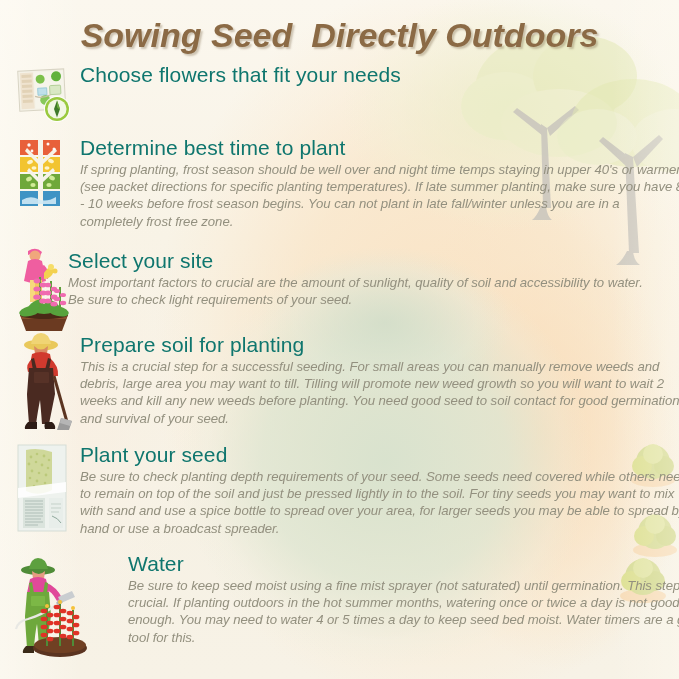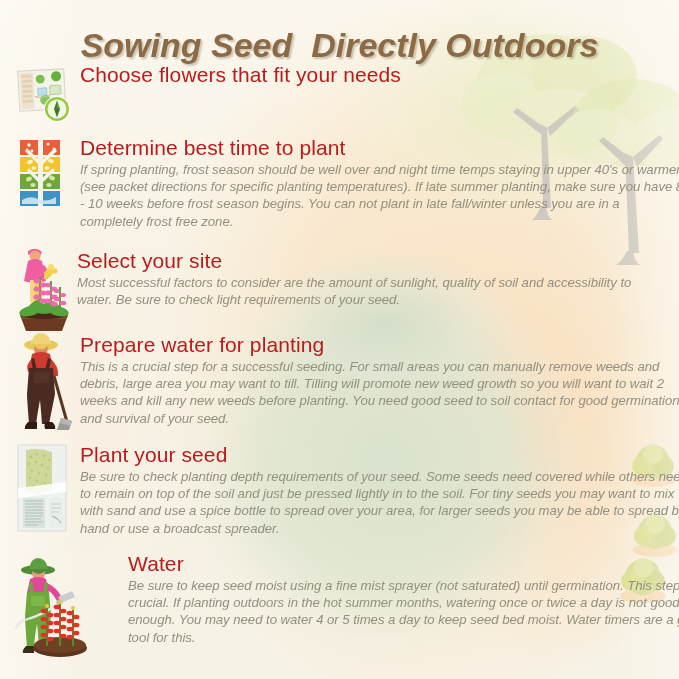--- a/index.html
+++ b/index.html
@@ -96,21 +96,21 @@
   
   .tree { position: absolute; }
   .tree svg { display: block; }
 
   
   .shrub { position: absolute; }
 
   
   #title {
     position: absolute;
-    left: 0; right: 0; top: 26px;
+    left: 0; right: 0; top: 16px;
     text-align: center;
     font-family: "Liberation Sans", sans-serif;
     font-style: italic;
     font-weight: bold;
     font-size: 34px;
     letter-spacing: 0px;
     color: #8b6a45;
     text-shadow: 2px 2px 2px rgba(120,100,70,0.35);
     white-space: pre;
     z-index: 6;
@@ -132,41 +132,41 @@
     left: 0; top: 0;
   }
   .step-body {
     position: absolute;
   }
   .step-title {
     font-family: "Liberation Sans", sans-serif;
     font-weight: normal;
     font-size: 21px;
     line-height: 24px;
-    color: #b91c1c;
+    color: #0f766e;
     margin: 0 0 1px 0;
     letter-spacing: 0.1px;
   }
   .step-text {
     font-family: "Liberation Sans", sans-serif;
     font-style: italic;
     font-size: 13.2px;
     line-height: 17.2px;
     color: #93907f;
     margin: 0;
     letter-spacing: -0.05px;
   }
 
   
   #step-1 { left: 14px; top: 64px; }
   #step-1 .step-body { left: 66px; top: -1px; width: 600px; }
   #step-2 { left: 14px; top: 138px; }
   #step-2 .step-body { left: 66px; top: -2px; width: 605px; }
   #step-3 { left: 14px; top: 243px; }
-  #step-3 .step-body { left: 63px; top: 6px; width: 590px; }
+  #step-3 .step-body { left: 54px; top: 6px; width: 590px; }
   #step-4 { left: 14px; top: 330px; }
   #step-4 .step-body { left: 66px; top: 3px; width: 600px; }
   #step-5 { left: 14px; top: 442px; }
   #step-5 .step-body { left: 66px; top: 1px; width: 608px; }
   #step-6 { left: 14px; top: 552px; }
   #step-6 .step-body { left: 66px; top: 0px; width: 600px; margin-left: 48px; }
 </style>
 </head>
 <body>
 
@@ -371,21 +371,21 @@
               <ellipse cx="43" cy="48" rx="3" ry="2.1"></ellipse>
                 <ellipse cx="49" cy="52" rx="3" ry="2.1"></ellipse>
               <ellipse cx="43" cy="56" rx="3.2" ry="2.2"></ellipse>
                 <ellipse cx="49" cy="60" rx="3.2" ry="2.2"></ellipse>
             </g>
           </g>
         </svg>
       </div>
       <div class="step-body">
         <p class="step-title">Select your site</p>
-        <p class="step-text">Most successful factors to consider are the amount of sunlight, quality of soil and accessibility to water. Be sure to check light  requirements of your seed.</p>
+        <p class="step-text">Most important factors to crucial are the amount of sunlight, quality of soil and accessibility to water. Be sure to check light  requirements of your seed.</p>
       </div>
     </div>
 
     <div class="step" id="step-4">
       <div class="step-icon">
         <svg width="58" height="100" viewBox="0 0 58 100" aria-hidden="true">
 
           <ellipse cx="27" cy="15" rx="17" ry="5.5" fill="#e9c85b"></ellipse>
           <path d="M17 14 q2 -11 10 -11 q8 0 10 11 Z" fill="#f0d474"></path>
 
@@ -403,21 +403,21 @@
 
           <path d="M14 92 q-4 4 -3 7 l12 0 l0 -7 Z" fill="#2d1b14"></path>
           <path d="M31 92 q-1 4 0 7 l10 0 q1 -4 -3 -7 Z" fill="#2d1b14"></path>
 
           <path d="M40 46 L53 92" stroke="#5b3420" stroke-width="3" fill="none"></path>
           <path d="M47 88 l11 3 l-4 12 l-11 -3 Z" fill="#9a9a9a"></path>
           <path d="M47 88 l11 3 l-2 5 l-10 -3 Z" fill="#b5b5b5"></path>
         </svg>
       </div>
       <div class="step-body">
-        <p class="step-title">Prepare water for planting</p>
+        <p class="step-title">Prepare soil for planting</p>
         <p class="step-text">This is a crucial step for a successful seeding. For small areas you can manually remove weeds and debris, large area you may want to till. Tilling will promote new weed growth so you will want to wait 2 weeks and kill any new weeds before planting. You need good seed to soil contact for good germination and survival of your seed.</p>
       </div>
     </div>
 
     <div class="step" id="step-5">
       <div class="step-icon">
         <svg width="58" height="92" viewBox="0 0 58 92" aria-hidden="true">
           <rect x="4" y="3" width="48" height="86" fill="#eef2ee" stroke="#d5ddd6" stroke-width="1"></rect>
 
           <path d="M12 8 q12 -3 26 2 l0 38 q-14 7 -26 1 Z" fill="#cfd89a"></path>

